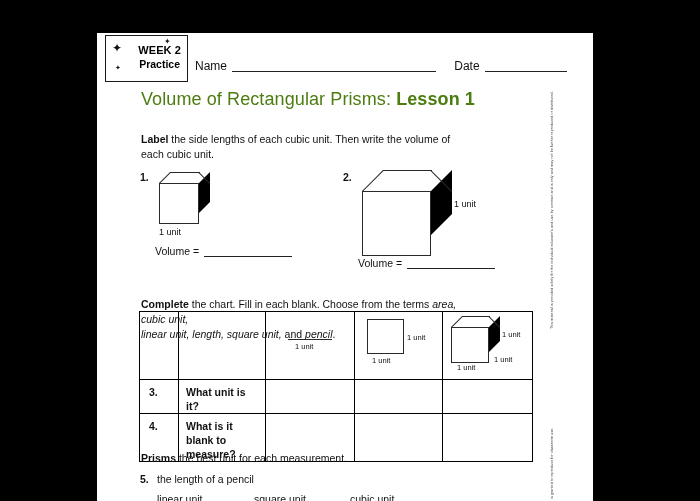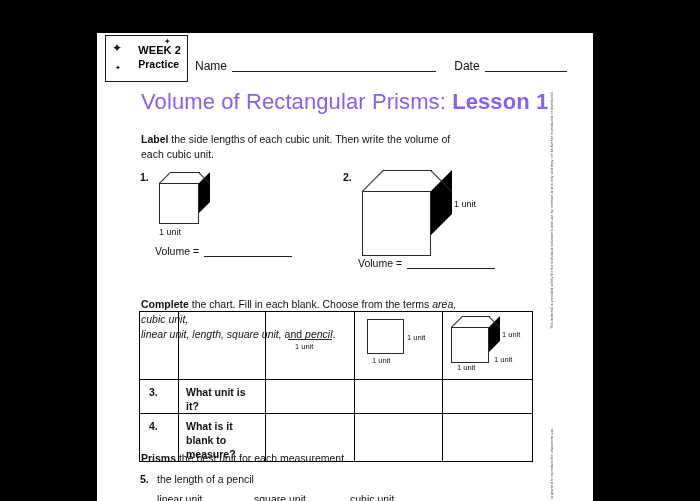--- a/index.html
+++ b/index.html
@@ -40,21 +40,21 @@
     width: 83px;
     height: 47px;
     border: 1.5px solid #1a1a1a;
     background: #ffffff;
     box-sizing: border-box;
   }
   #badge .badge-text {
     position: absolute;
     right: 6px;
     top: 8px;
-    text-align: left;
+    text-align: center;
     line-height: 1.25;
   }
   #badge .badge-week {
     font-size: 11px;
     font-weight: bold;
     color: #000;
     letter-spacing: .1px;
   }
   #badge .badge-practice {
     font-size: 10.5px;
@@ -91,22 +91,22 @@
   }
   .rule-name { width: 218px; }
   .rule-date { width: 88px; }
   .date-label { margin-left: 18px; }
 
   
   #title {
     position: absolute;
     left: 44px;
     top: 56px;
-    font-size: 22px;
-    color: #8b5cf6;
+    font-size: 18px;
+    color: #4d7c0f;
     letter-spacing: .1px;
     white-space: nowrap;
   }
   #title b { font-weight: bold; }
 
   
   .instr {
     position: absolute;
     font-size: 10.5px;
     line-height: 1.45;

